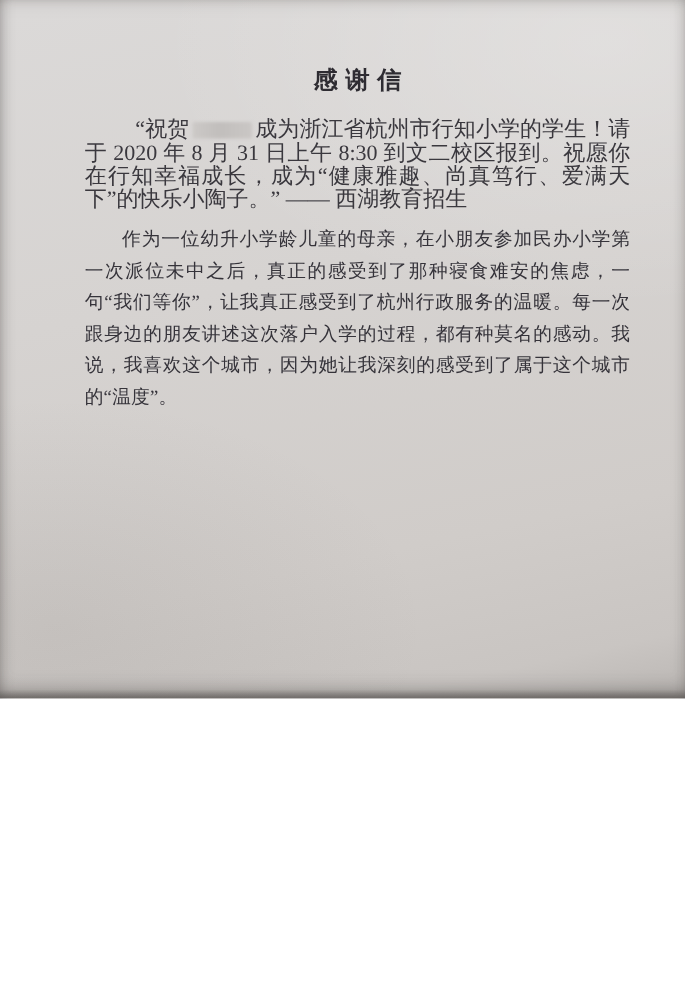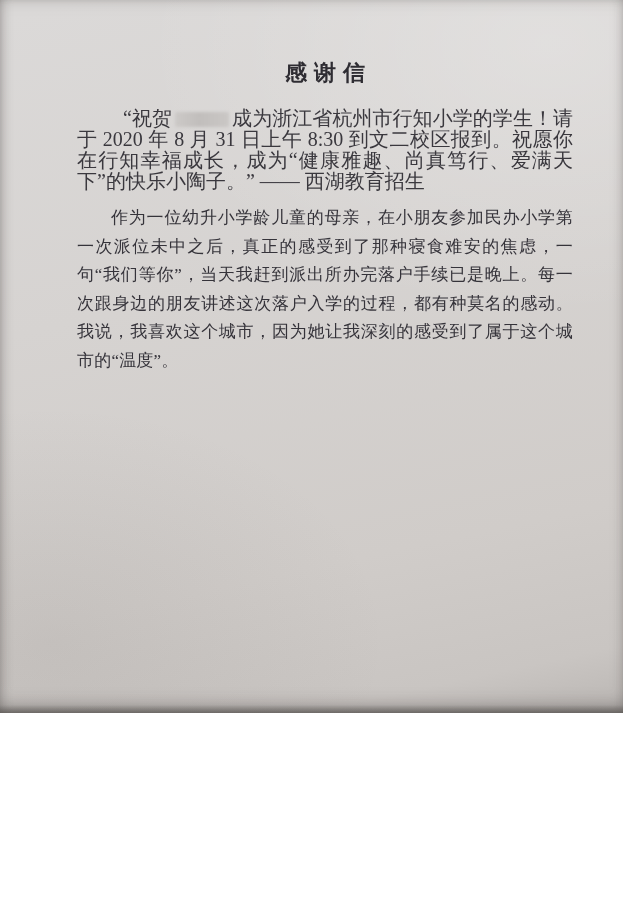--- a/index.html
+++ b/index.html
@@ -3,21 +3,21 @@
 <meta charset="utf-8">
 <style>
   html, body {
     margin: 0;
     padding: 0;
     background: #ffffff;
   }
   .photo {
     position: relative;
     width: 623px;
-    height: 713px;
+    height: 635px;
     overflow: hidden;
     font-family: "Liberation Serif", serif;
     background:
       radial-gradient(120% 70% at 88% 6%, rgba(255,255,255,0.22), rgba(255,255,255,0) 55%),
       radial-gradient(90% 55% at 8% 90%, rgba(96,91,88,0.10), rgba(96,91,88,0) 60%),
       linear-gradient(168deg, #dbd9d8 2%, #d6d3d1 40%, #d0ccc9 75%, #c9c5c2 92%, #bcb8b5 99%);
     box-shadow:
       inset 6px 0 14px -9px rgba(90,86,84,0.55),
       inset -5px 0 12px -9px rgba(90,86,84,0.35),
       inset 0 -12px 20px -10px rgba(55,51,49,0.65),
@@ -130,21 +130,21 @@
 
 <div class="photo">
 
   <div class="letter">
 
     <h1 class="title">感谢信</h1>
 
     <p class="quote"><span>“祝贺</span><span class="redacted-name"></span><span>成为浙江省杭州市行知小学的学生！请于 2020 年 8 月 31 日上午 8:30 到文二校区报到。祝愿你在行知幸福成长，成为“健康雅趣、尚真笃行、爱满天下”的快乐小陶子。” —— 西湖教育招生</span></p>
 
     <div class="bodytext">
-      <p>作为一位幼升小学龄儿童的母亲，在小朋友参加民办小学第一次派位未中之后，真正的感受到了那种寝食难安的焦虑，一句“我们等你”，当天我赶到派出所办完落户手续已是晚上。每一次跟身边的朋友讲述这次落户入学的过程，都有种莫名的感动。我说，我喜欢这个城市，因为她让我深刻的感受到了属于这个城市的“温度”。</p>
+      <p>作为一位幼升小学龄儿童的母亲，在小朋友参加民办小学第一次派位未中之后，真正的感受到了那种寝食难安的焦虑，一句“我们等你”，让我真正感受到了杭州行政服务的温暖。每一次跟身边的朋友讲述这次落户入学的过程，都有种莫名的感动。我说，我喜欢这个城市，因为她让我深刻的感受到了属于这个城市的“温度”。</p>
     </div>
 
   </div>
 
   <div class="handwriting">万分感谢</div>
 
   <div class="signature-blur"></div>
 
   <div class="pen-tick"></div>
 

